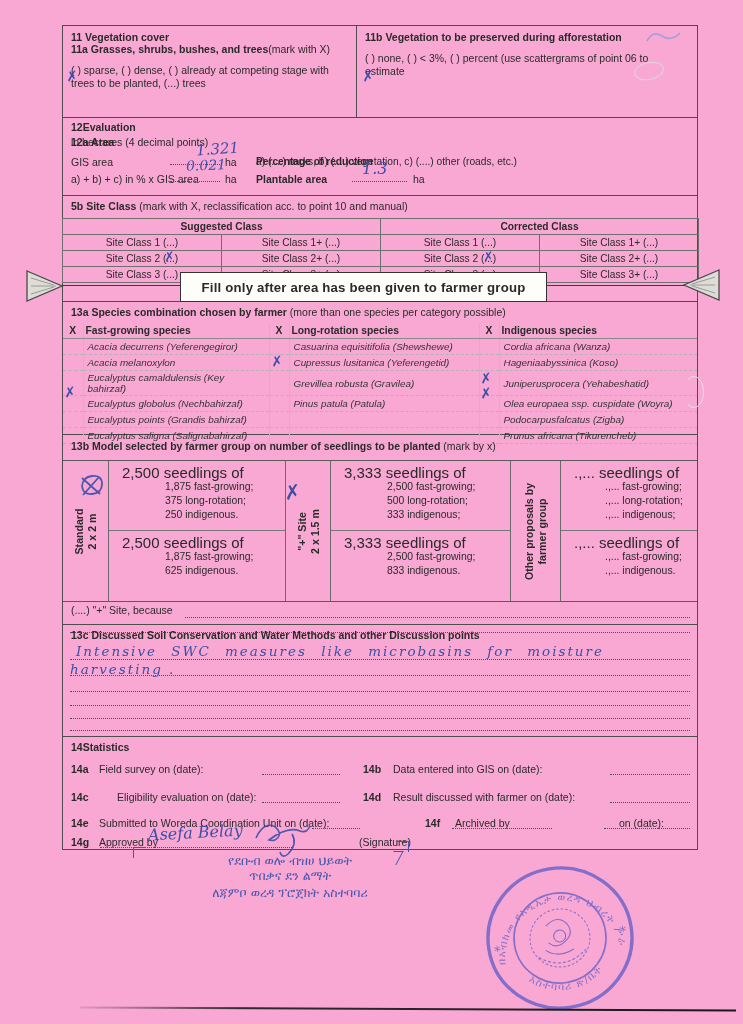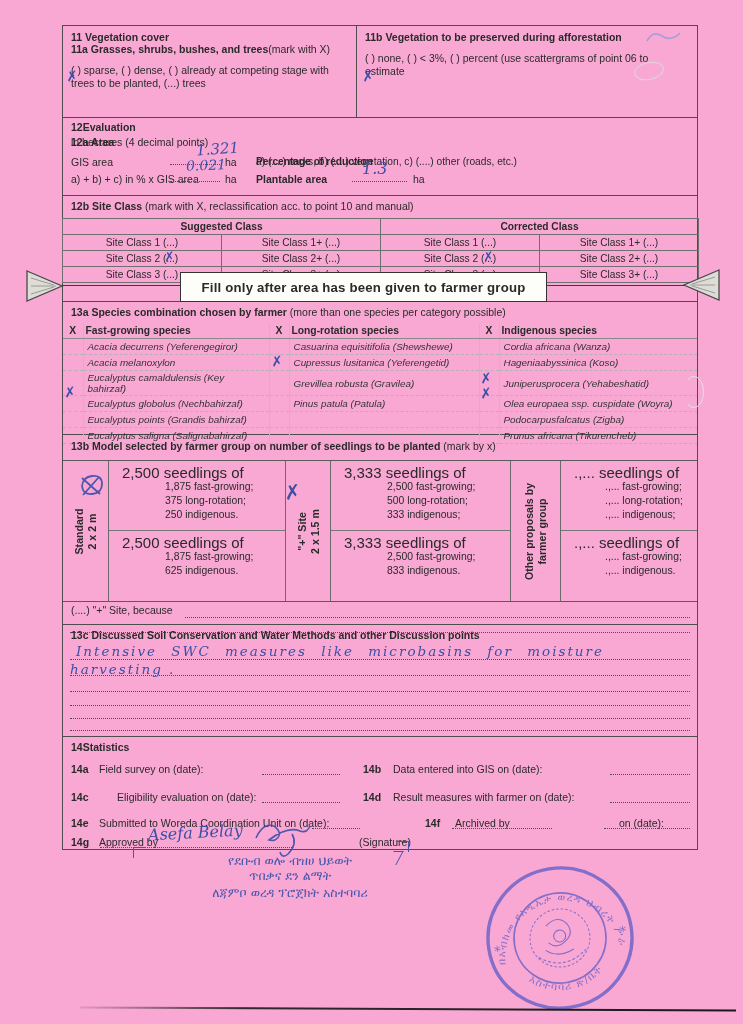--- a/index.html
+++ b/index.html
@@ -99,21 +99,21 @@
     <span style="top:55px;left:8px;">a) + b) + c) in % x GIS area</span>
     <span style="top:55px;left:162px;">ha</span>
     <span class="bold" style="top:55px;left:193px;">Plantable area</span>
     <span style="top:55px;left:350px;">ha</span>
   </div>
   <div class="dl" style="left:170px;top:163px;width:50px;"></div>
   <div class="dl" style="left:170px;top:180px;width:50px;"></div>
   <div class="dl" style="left:352px;top:180px;width:55px;"></div>
 
   <div class="box" id="b12b" style="border-top:none;">
-    <div class="hd"><span class="bold">12b Site Class</span><span> (mark with X, reclassification acc. to point 10 and manual)</span></div>
+    <div class="hd"><span class="bold">5b Site Class</span><span> (mark with X, reclassification acc. to point 10 and manual)</span></div>
     <table id="sc-table">
       <tbody>
           <tr>
         <th colspan="2">Suggested Class</th>
         <th colspan="2">Corrected Class</th>
       </tr>
       <tr>
         <td>Site Class 1 (...)</td>
             <td>Site Class 1+ (...)</td>
             <td>Site Class 1 (...)</td>
@@ -303,21 +303,21 @@
 
   <div class="box" id="b14" style="border-top:none;">
     <span class="bold" style="top:4px;left:8px;">14Statistics</span>
     <span class="bold" style="top:26px;left:8px;">14a</span>
     <span style="top:26px;left:36px;">Field survey on (date):</span>
     <span class="bold" style="top:26px;left:300px;">14b</span>
     <span style="top:26px;left:330px;">Data entered into GIS on (date):</span>
     <span class="bold" style="top:54px;left:8px;">14c</span>
     <span style="top:54px;left:36px;padding-left:18px;">Eligibility evaluation on (date):</span>
     <span class="bold" style="top:54px;left:300px;">14d</span>
-    <span style="top:54px;left:330px;">Result measures with farmer on (date):</span>
+    <span style="top:54px;left:330px;">Result discussed with farmer on (date):</span>
     <span class="bold" style="top:80px;left:8px;">14e</span>
     <span style="top:80px;left:36px;">Submitted to Woreda Coordination Unit on (date):</span>
     <span class="bold" style="top:80px;left:362px;">14f</span>
     <span style="top:80px;left:392px;">Archived by</span>
     <span style="top:80px;left:556px;">on (date):</span>
     <span class="bold" style="top:99px;left:8px;">14g</span>
     <span style="top:99px;left:36px;">Approved by</span>
     <span style="top:99px;left:296px;">(Signature)</span>
   </div>
   <div class="dl" style="left:262px;top:773px;width:78px;"></div>

